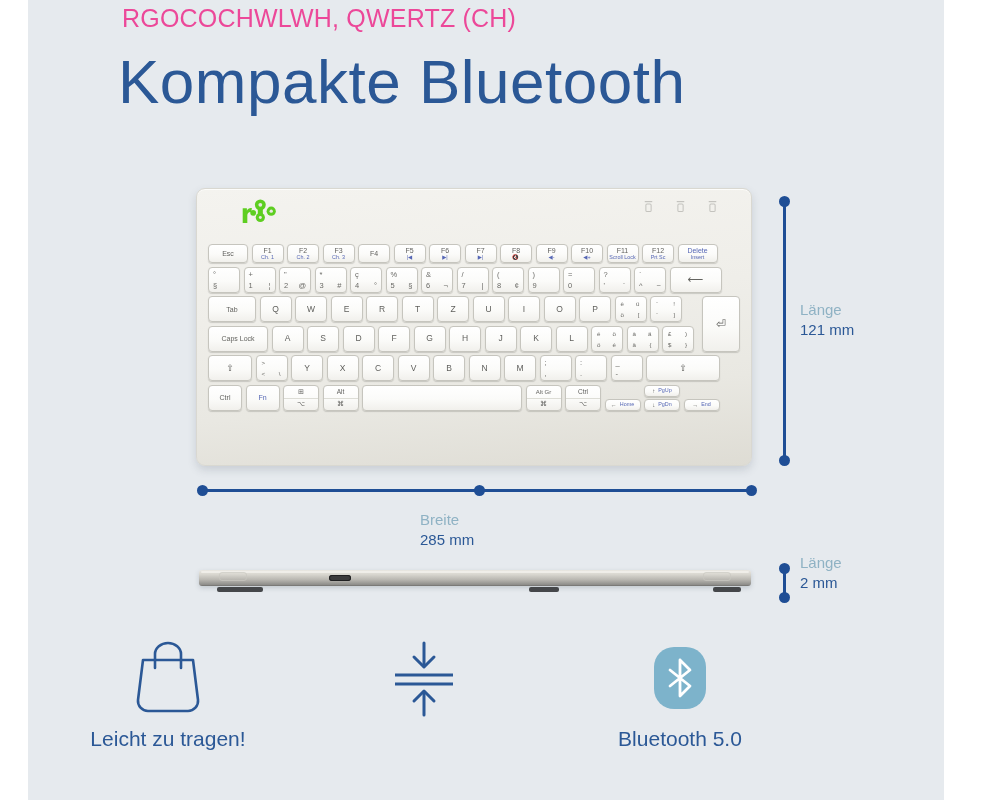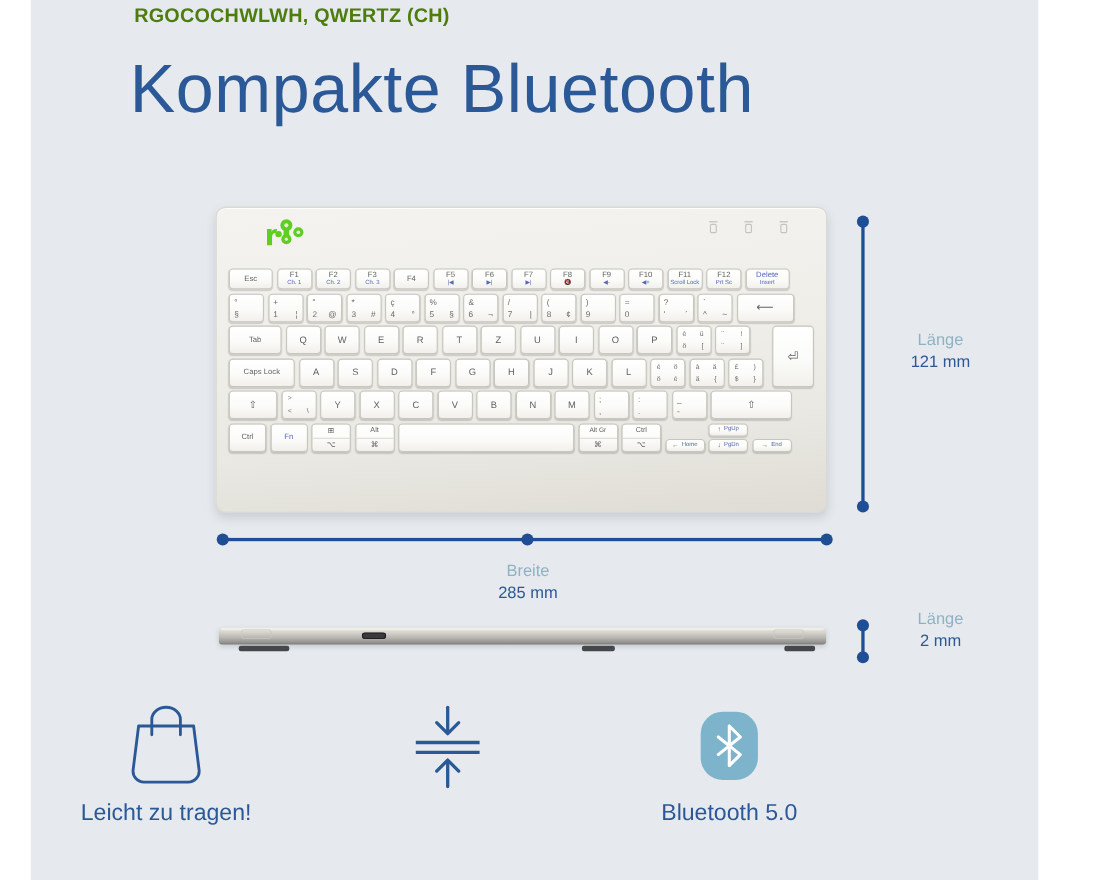--- a/index.html
+++ b/index.html
@@ -17,22 +17,22 @@
   
   .panel {
     position: absolute;
     left: 28px; top: 0; width: 916px; height: 800px;
     background: #e6eaee;
   }
 
   
   .eyebrow {
     position: absolute; left: 122px; top: 4px;
-    font-size: 18px; font-weight: bold; letter-spacing: .2px;
-    color: #4d7c0f;
+    font-size: 25px; font-weight: normal; letter-spacing: .2px;
+    color: #ec4899;
     white-space: nowrap;
   }
   .headline {
     position: absolute; left: 118px; top: 46px;
     font-size: 62px; font-weight: 300; letter-spacing: .5px;
     color: #2b5896;
     white-space: nowrap;
   }
 
   
@@ -143,27 +143,27 @@
   }
   .notch {
     position: absolute; top: 6px; height: 7px; width: 26px;
     border: 1px solid #c9c7c1; border-radius: 3px; opacity:.7;
   }
 
   
   .dimdot { position: absolute; width: 11px; height: 11px; border-radius: 50%; background: #1f4e95; }
   .dimline-v { position: absolute; width: 2.5px; background: #1f4e95; }
   .dimline-h { position: absolute; height: 2.5px; background: #1f4e95; }
-  .dimlabel { position: absolute; text-align: center; white-space: nowrap; }
+  .dimlabel { position: absolute; text-align: left; white-space: nowrap; }
   .dimlabel .t { font-size: 15px; color: #8fb2c4; line-height: 1.35; }
   .dimlabel .v { font-size: 15px; color: #2b5896; line-height: 1.35; }
 
   
   .features {
-    position: absolute; left: 23px; top: 636px; width: 768px; height: 164px;
+    position: absolute; left: 40px; top: 636px; width: 768px; height: 164px;
     display: flex;
   }
   .feature { flex: 1 1 0; display: flex; flex-direction: column; align-items: center; }
   .feature .ficon { height: 84px; display: flex; align-items: center; justify-content: center; }
   .feature .flabel {
     margin-top: 6px; text-align: center;
     font-size: 21px; font-weight: 300; color: #2b5896; line-height: 1.25;
   }
   .bt-badge {
     width: 52px; height: 62px; border-radius: 20px;

